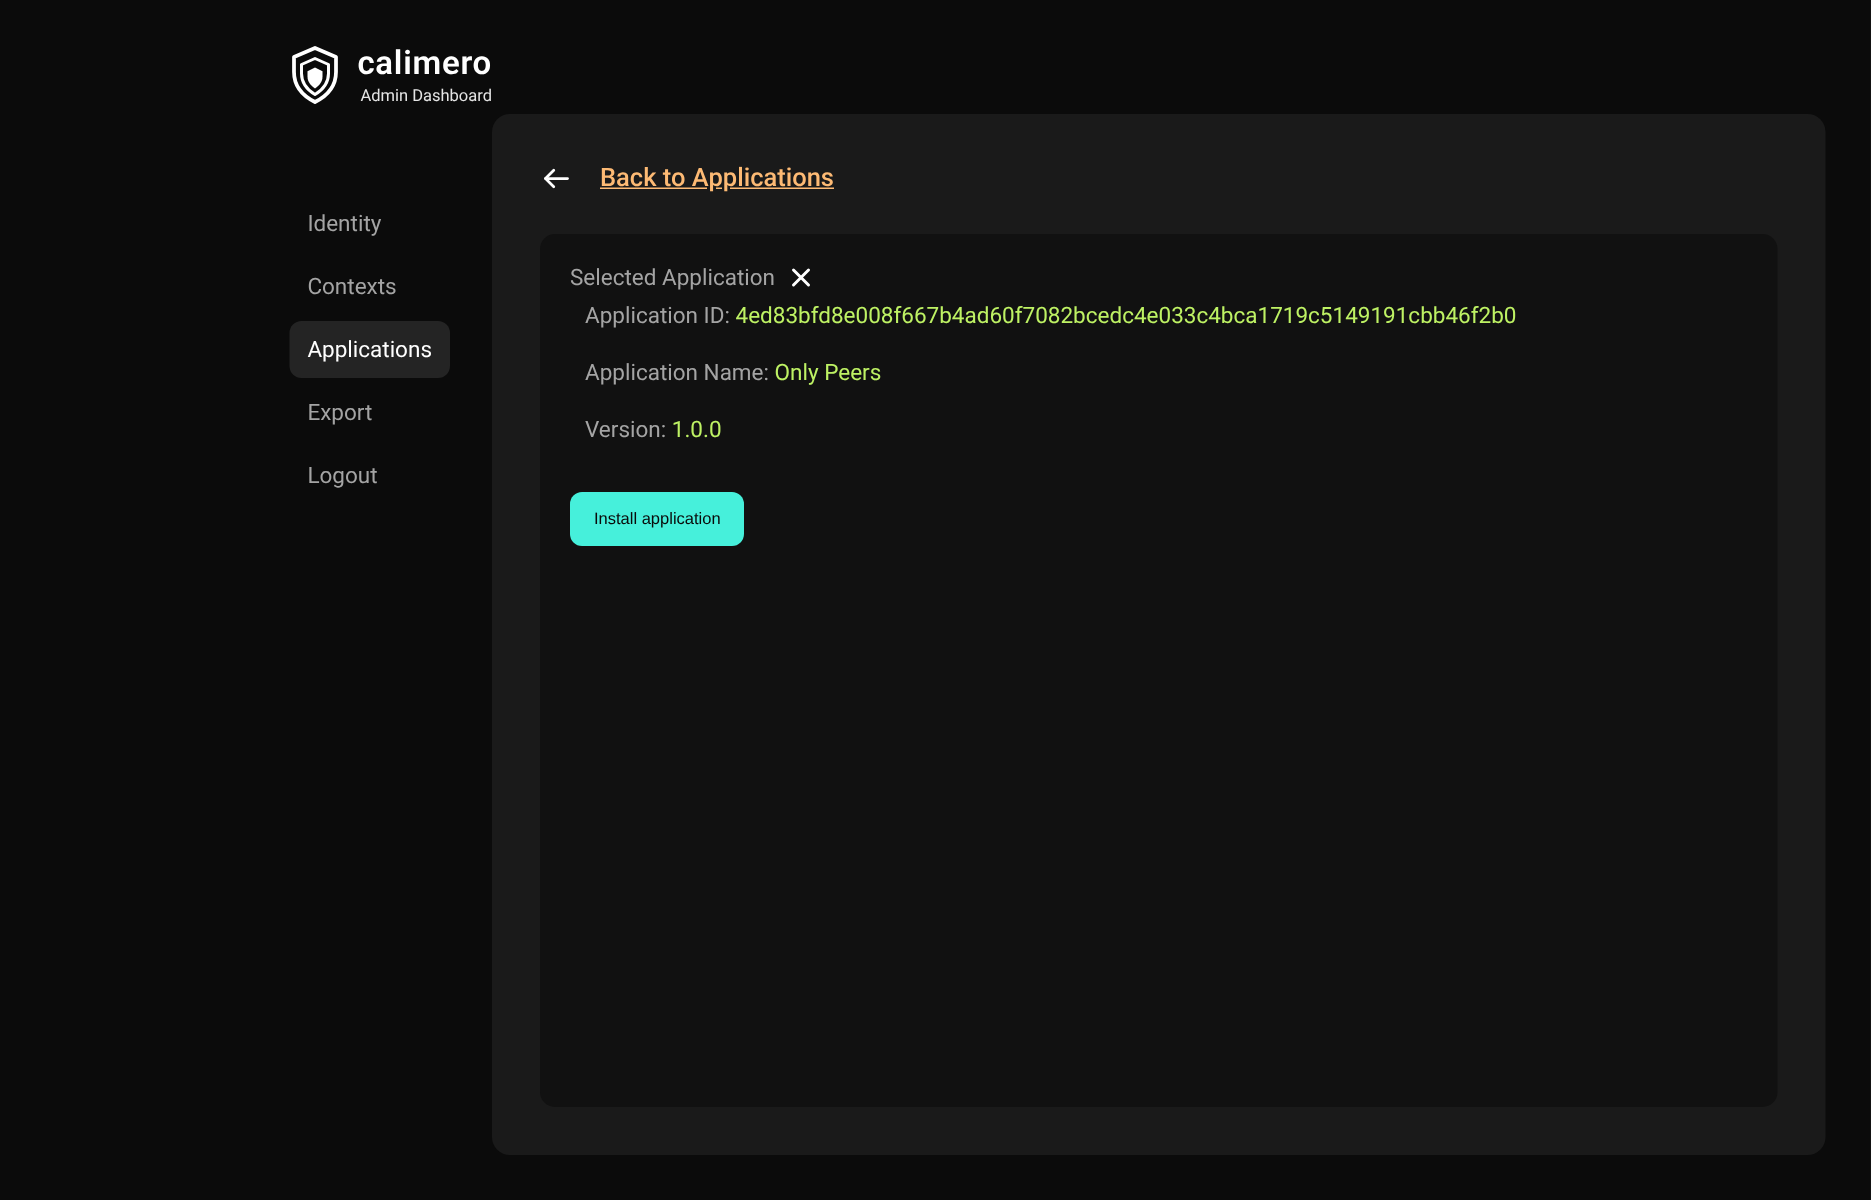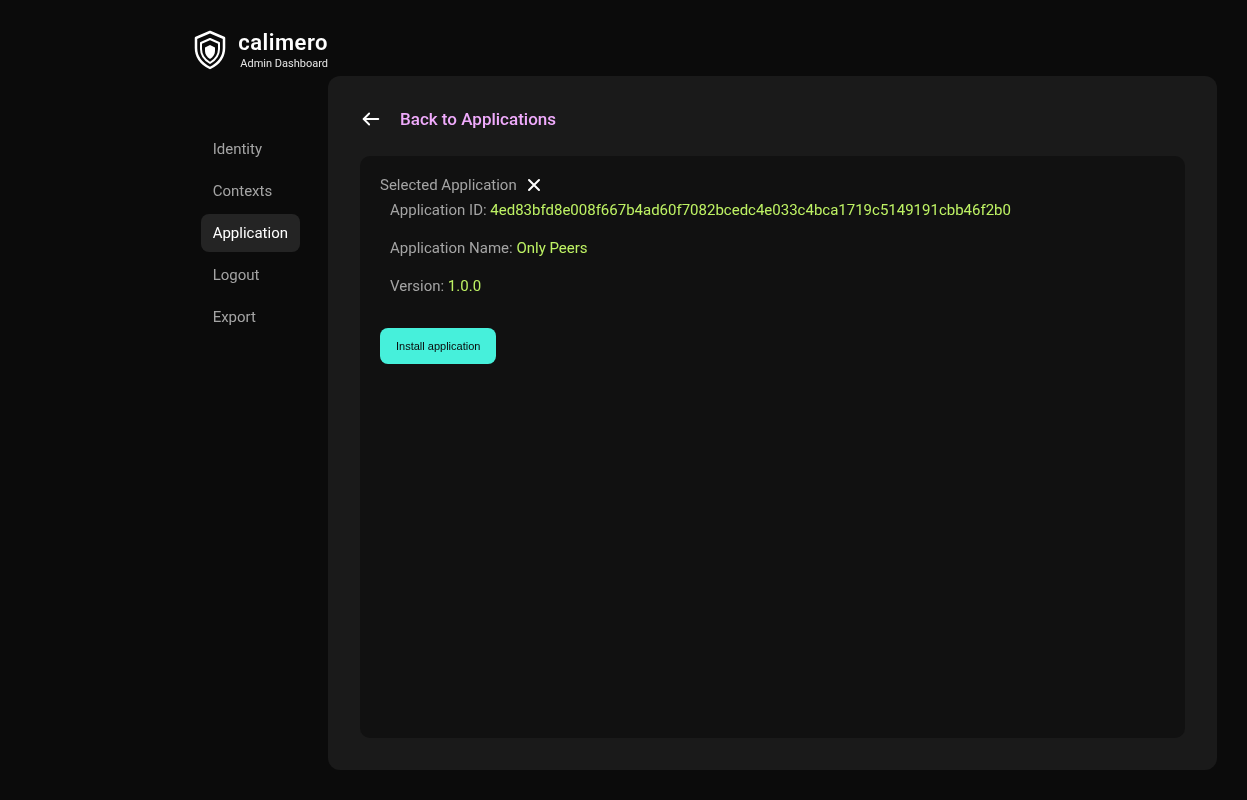--- a/index.html
+++ b/index.html
@@ -96,22 +96,23 @@
     display:flex;
     align-items:center;
     gap:18px;
     cursor:pointer;
     margin-bottom:26px;
     width:max-content;
   }
   .back-icon svg{display:block;}
   .back-label{
     font-size:17px;
-    color:#f0abfc;
+    color:#fdba74;
     font-weight:500;
+    text-decoration:underline;
   }
   .card{
     background:var(--panel-inner);
     border-radius:10px;
     padding:20px 20px 24px 20px;
     flex:1;
   }
   .card-title-row{
     display:flex;
     align-items:center;
@@ -164,23 +165,23 @@
       </span>
       <span class="logo-text">
         <span class="logo-name">calimero</span>
         <span class="logo-sub">Admin Dashboard</span>
       </span>
     </div>
 
     <nav class="nav">
       <div class="nav-item"><span>Identity</span></div>
       <div class="nav-item"><span>Contexts</span></div>
-      <div class="nav-item active"><span>Application</span></div>
+      <div class="nav-item active"><span>Applications</span></div>
+      <div class="nav-item"><span>Export</span></div>
       <div class="nav-item"><span>Logout</span></div>
-      <div class="nav-item"><span>Export</span></div>
     </nav>
   </aside>
 
   <main class="main">
     <section class="panel">
 
       <div class="back">
         <span class="back-icon">
           <svg width="22" height="22" viewBox="0 0 24 24" fill="none">
             <path d="M20 12H4" stroke="#ffffff" stroke-width="2" stroke-linecap="round"></path>

